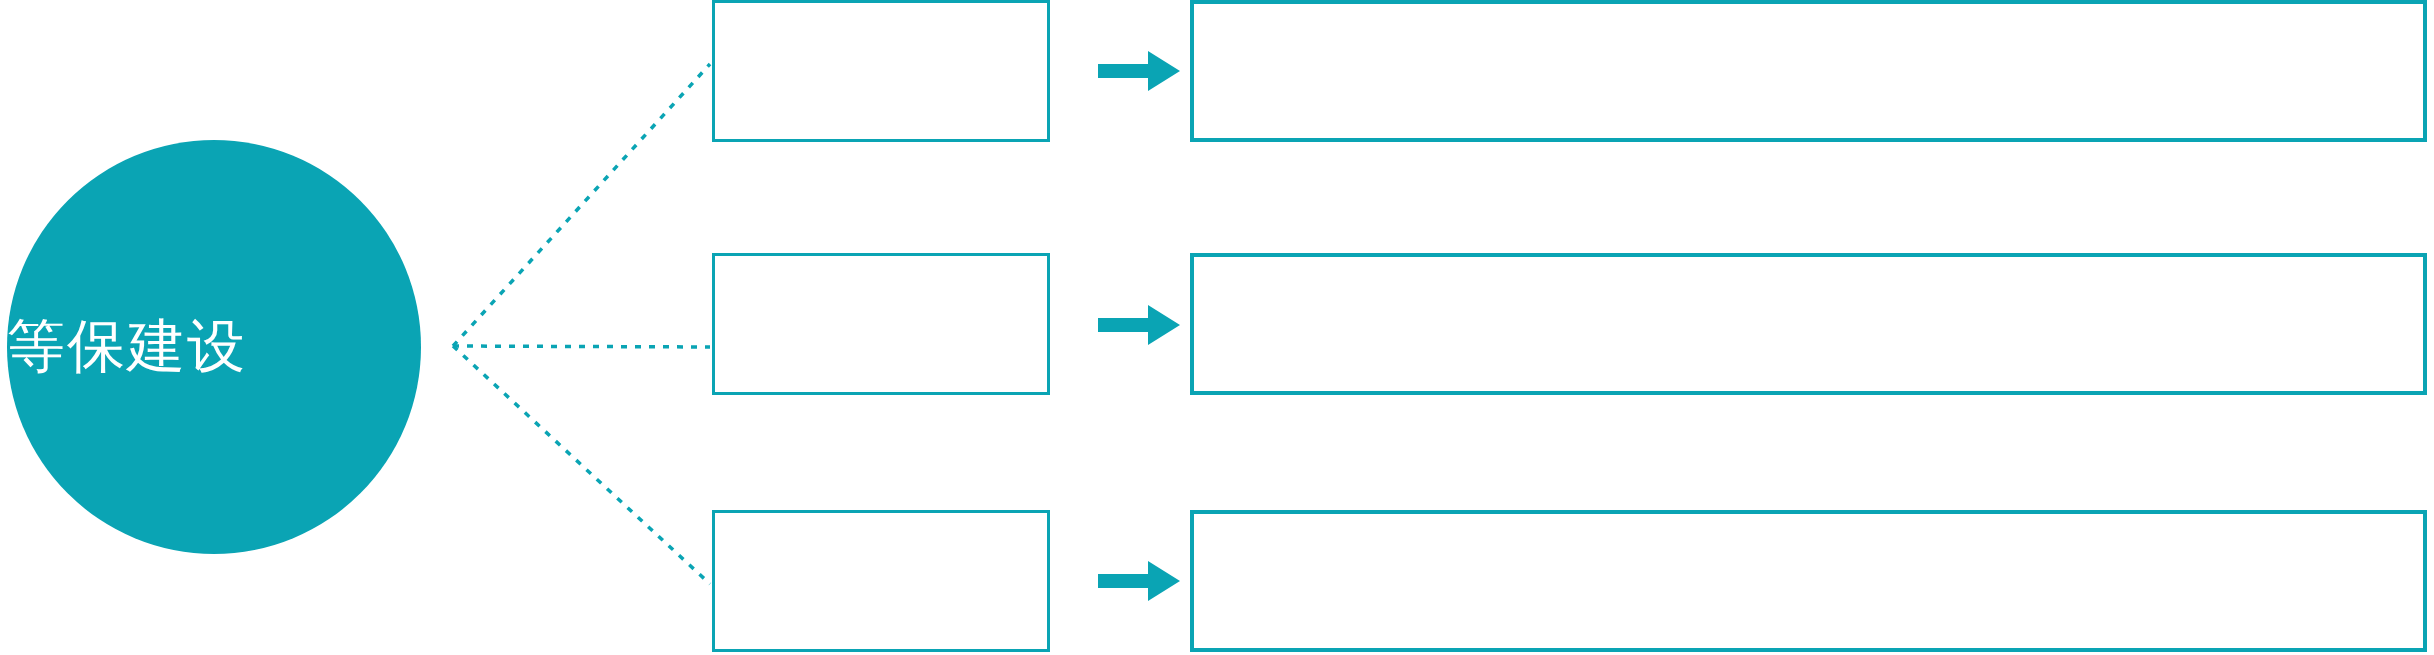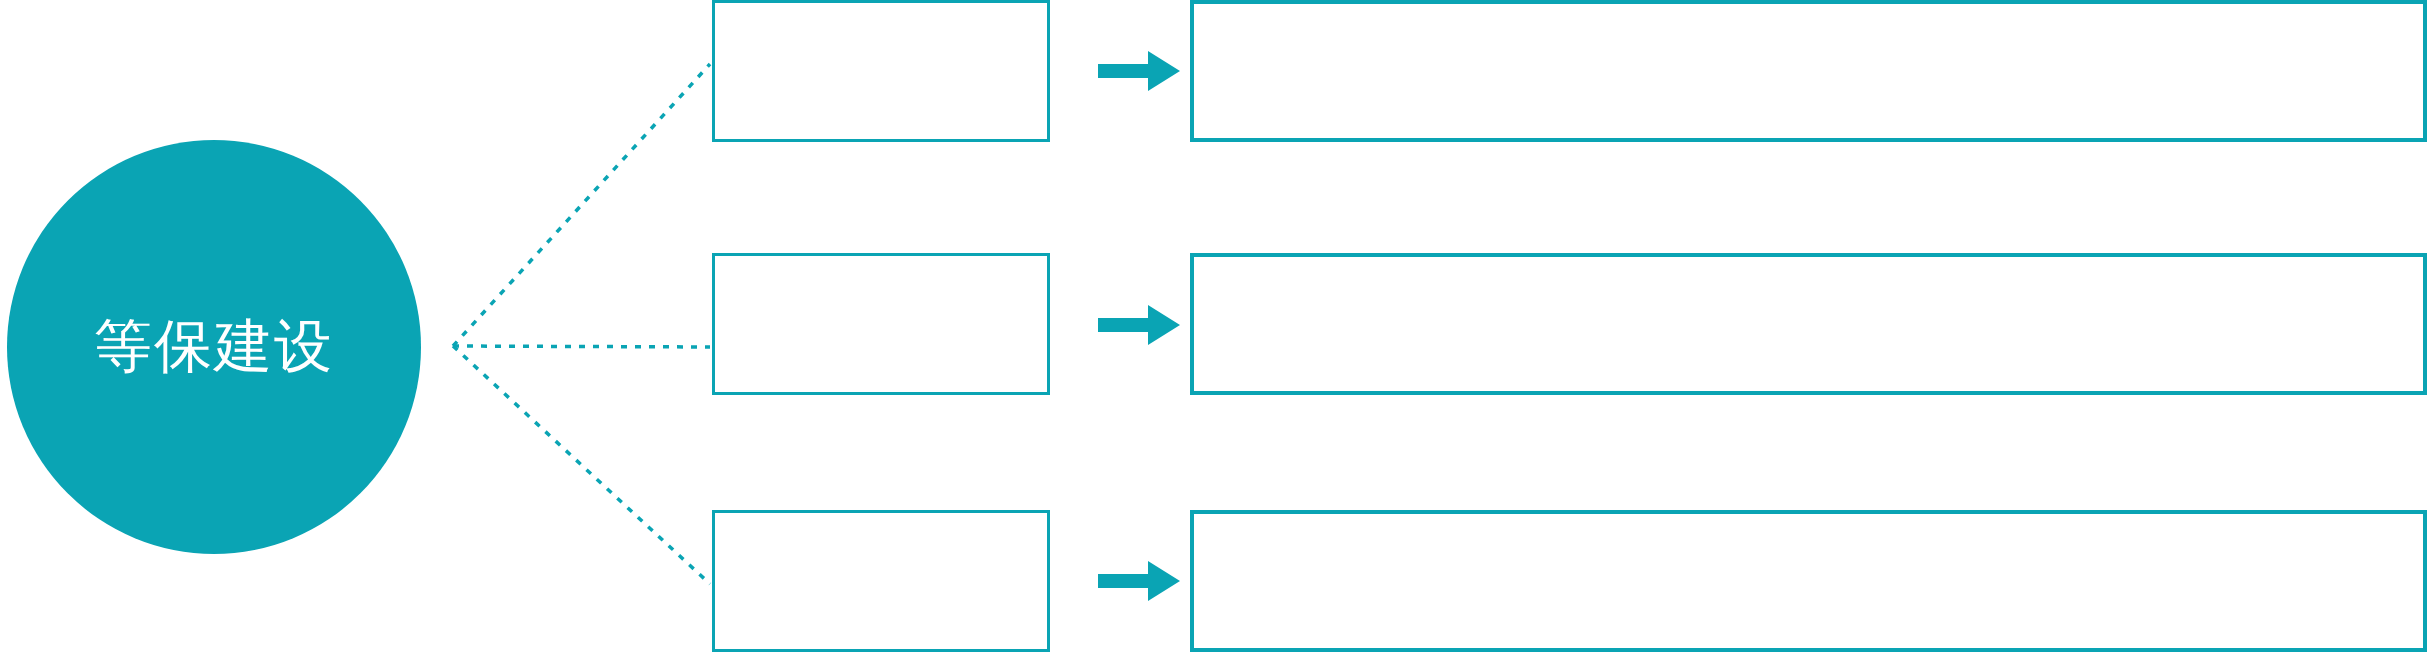--- a/index.html
+++ b/index.html
@@ -13,21 +13,21 @@
     background:#ffffff;
     overflow:hidden;
     font-family:"DejaVu Sans","Liberation Sans",sans-serif;
   }
   .topic-circle{
     position:absolute;
     left:7px;top:140px;
     width:414px;height:414px;
     border-radius:50%;
     background:var(--accent);
-    display:flex;align-items:center;justify-content:center;
+    display:flex;align-items:center;justify-content:flex-start;
     text-align:center;
   }
   .topic-circle .label{
     color:var(--on-accent);
     font-size:58px;
     font-weight:300;
     line-height:1.3;
     letter-spacing:2px;
   }
   .connector-svg{

